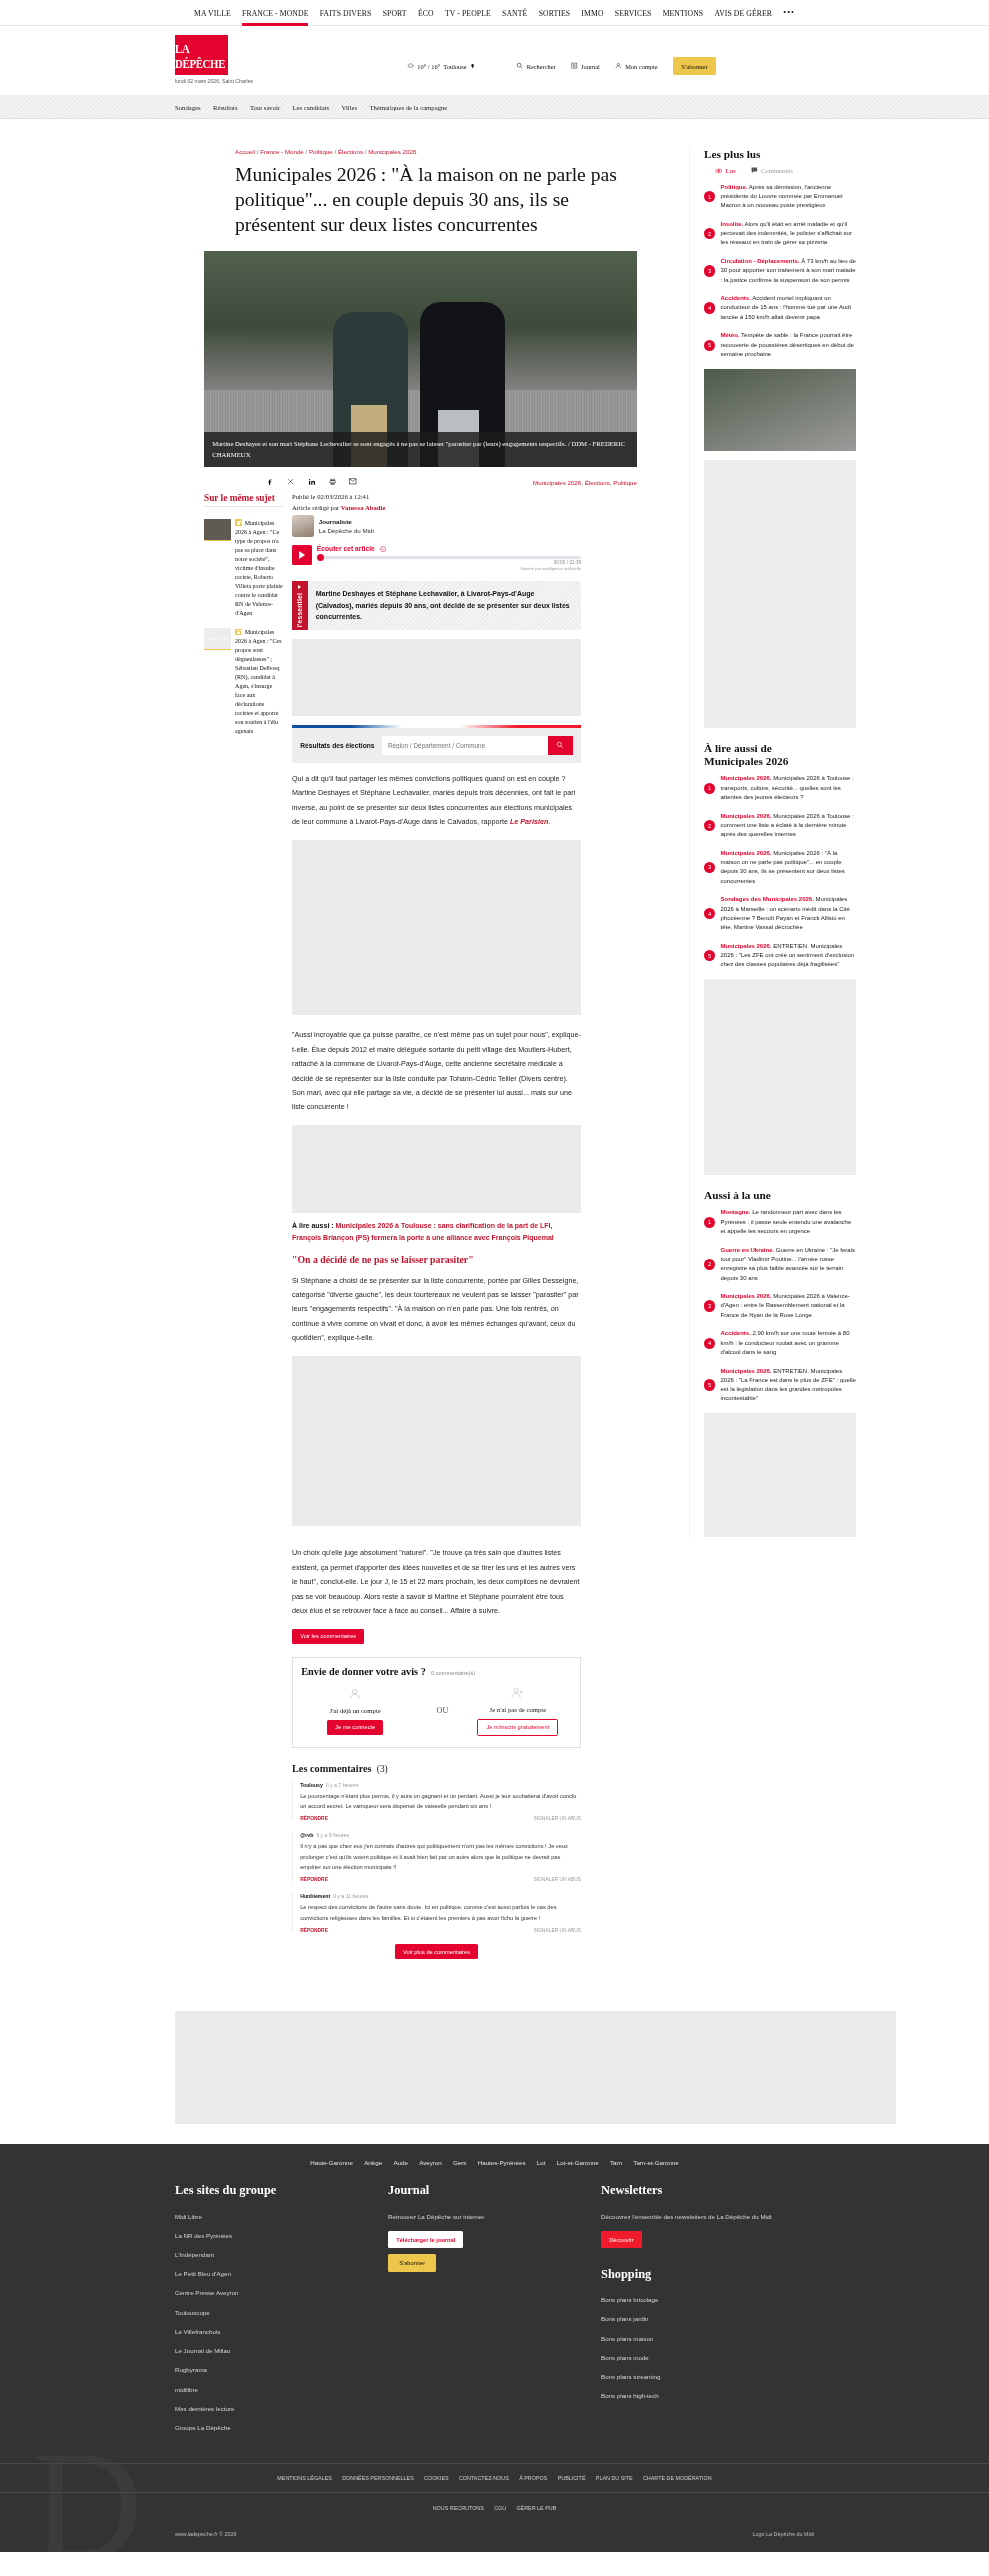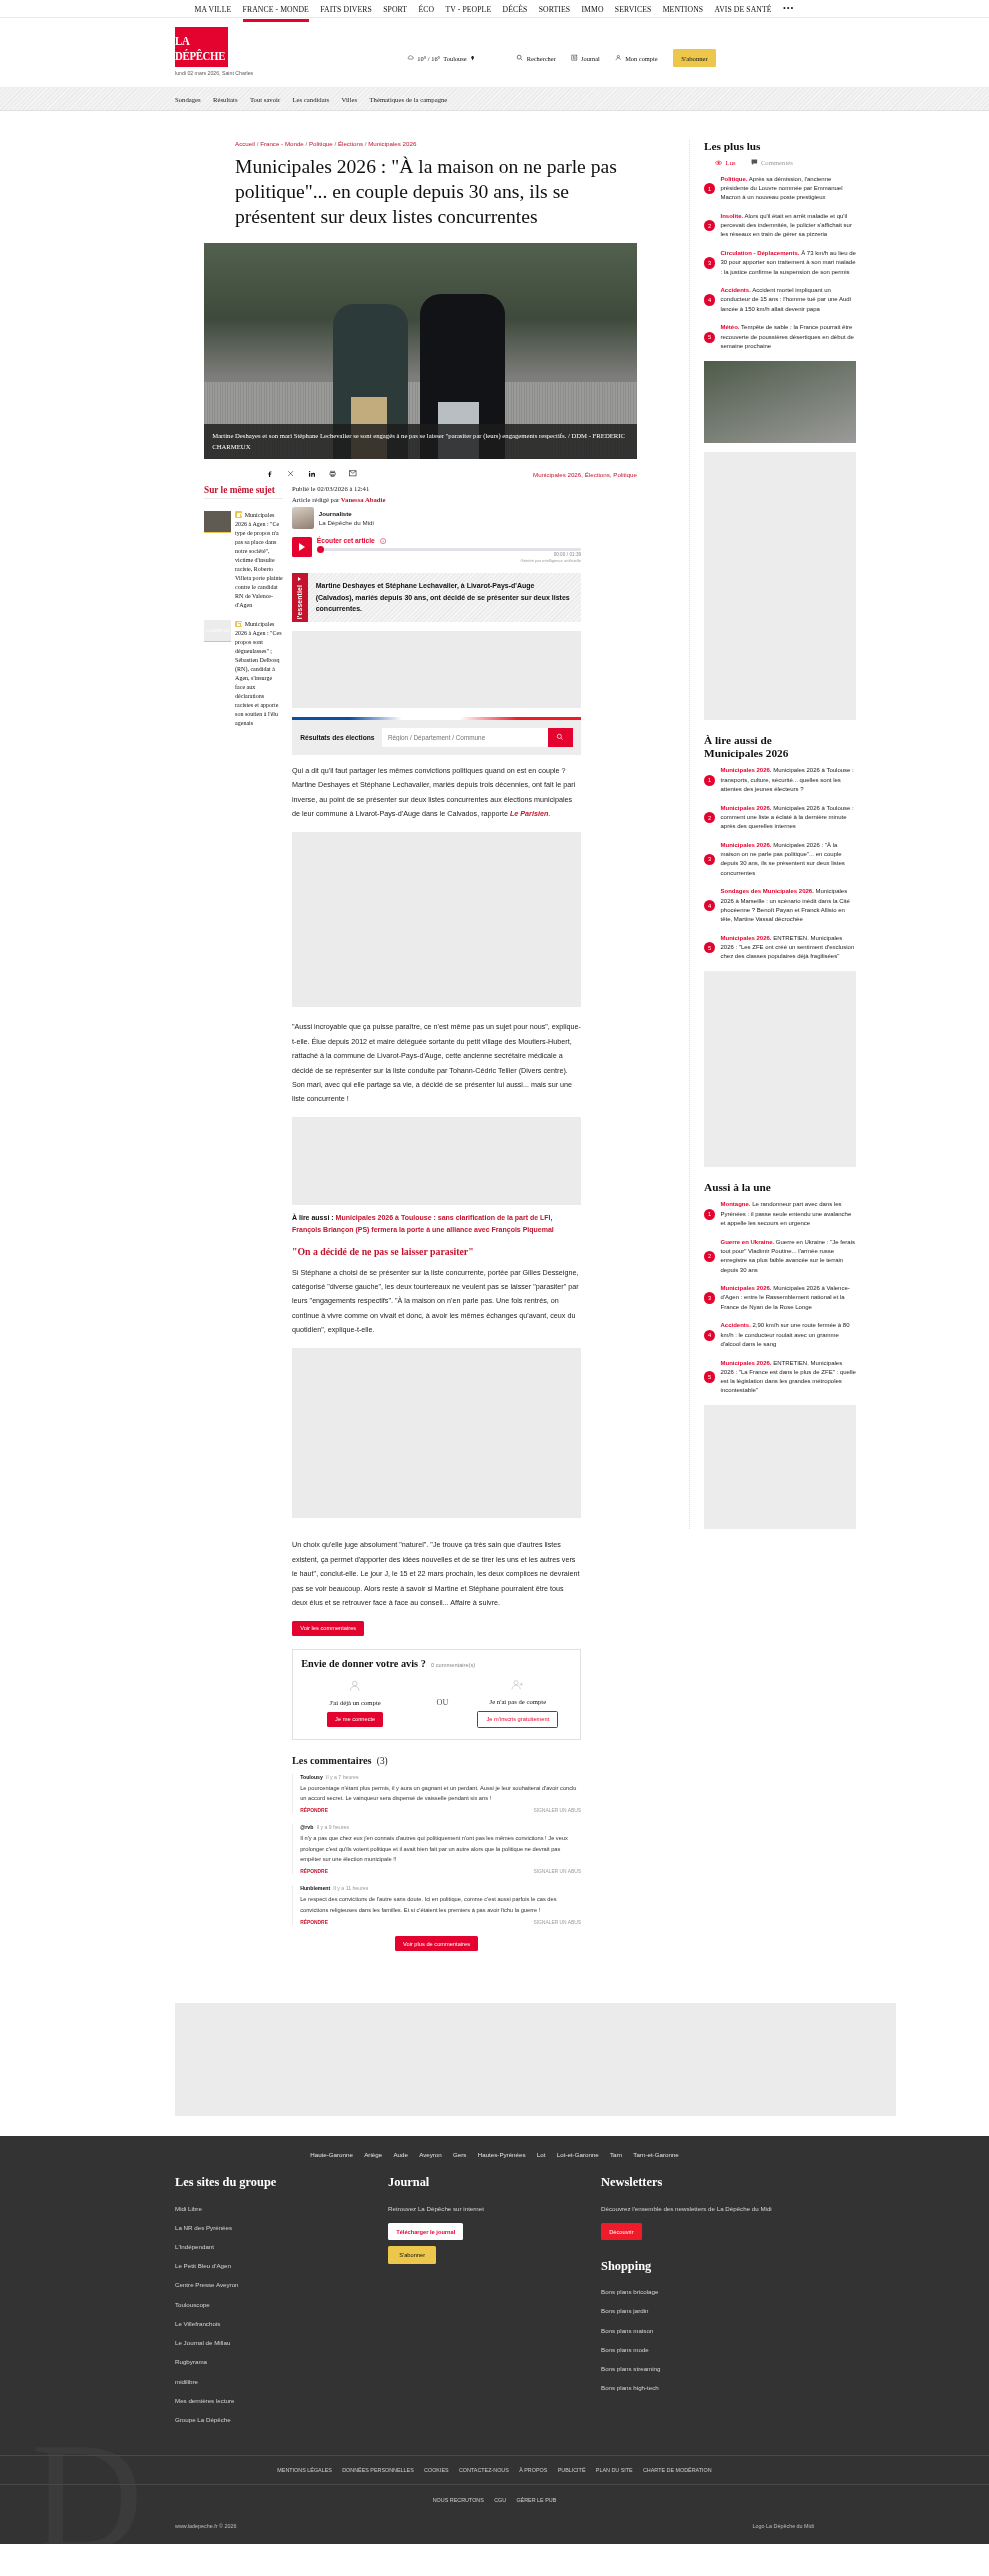--- a/index.html
+++ b/index.html
@@ -7,21 +7,21 @@
   body {
     font-family: "Liberation Sans", sans-serif;
     background: #ffffff;
     color: #1a1a1a;
     font-size: 6.7px;
   }
   a { text-decoration: none; color: inherit; }
 
   
   .topbar {
-    height: 18px; background: #fff; border-bottom: 0.5px solid #e8e8e8;
+    height: 26px; background: #fff; border-bottom: 0.5px solid #e8e8e8;
     display: flex; align-items: center; justify-content: center;
     position: relative;
   }
   .topnav { display: flex; align-items: flex-end; gap: 11.3px; height: 26px; }
   .topnav-item {
     font-family: "Liberation Serif", serif;
     font-size: 7.7px; letter-spacing: 0.1px; color: #111; white-space: nowrap;
     padding-bottom: 7.2px; position: relative; cursor: pointer;
   }
   .topnav-item.active::after {
@@ -250,26 +250,26 @@
 <body>
 
 <div class="topbar">
   <nav class="topnav" id="topnav">
       <div class="topnav-item">MA VILLE</div>
       <div class="topnav-item active">FRANCE - MONDE</div>
       <div class="topnav-item">FAITS DIVERS</div>
       <div class="topnav-item">SPORT</div>
       <div class="topnav-item">ÉCO</div>
       <div class="topnav-item">TV - PEOPLE</div>
-      <div class="topnav-item">DÉCÈS</div>
+      <div class="topnav-item">SANTÉ</div>
       <div class="topnav-item">SORTIES</div>
       <div class="topnav-item">IMMO</div>
       <div class="topnav-item">SERVICES</div>
       <div class="topnav-item">MENTIONS</div>
-      <div class="topnav-item">AVIS DE SANTÉ</div>
+      <div class="topnav-item">AVIS DE GÉRER</div>
       <div class="topnav-item topnav-more">•••</div>
     </nav>
 </div>
 
 <header class="masthead">
   <div class="masthead-inner">
     <div class="logo-block">
       <div class="logo">LA DÉPÊCHE</div>
       <div class="logo-date">lundi 02 mars 2026, Saint Charles</div>
     </div>

